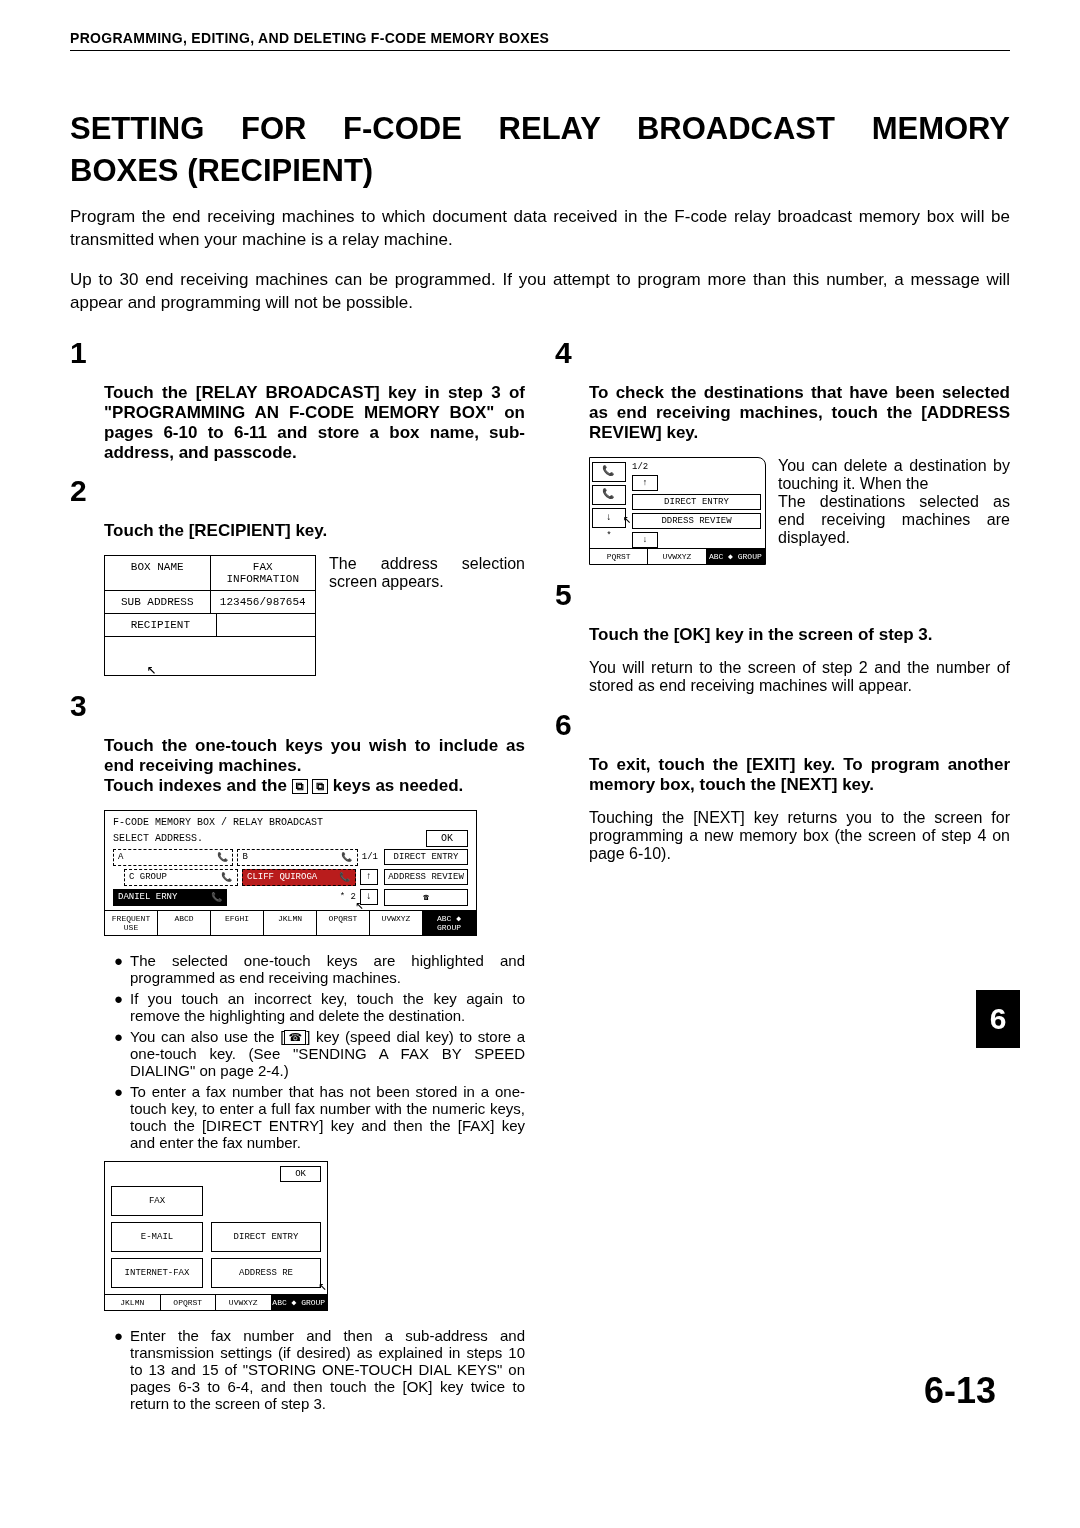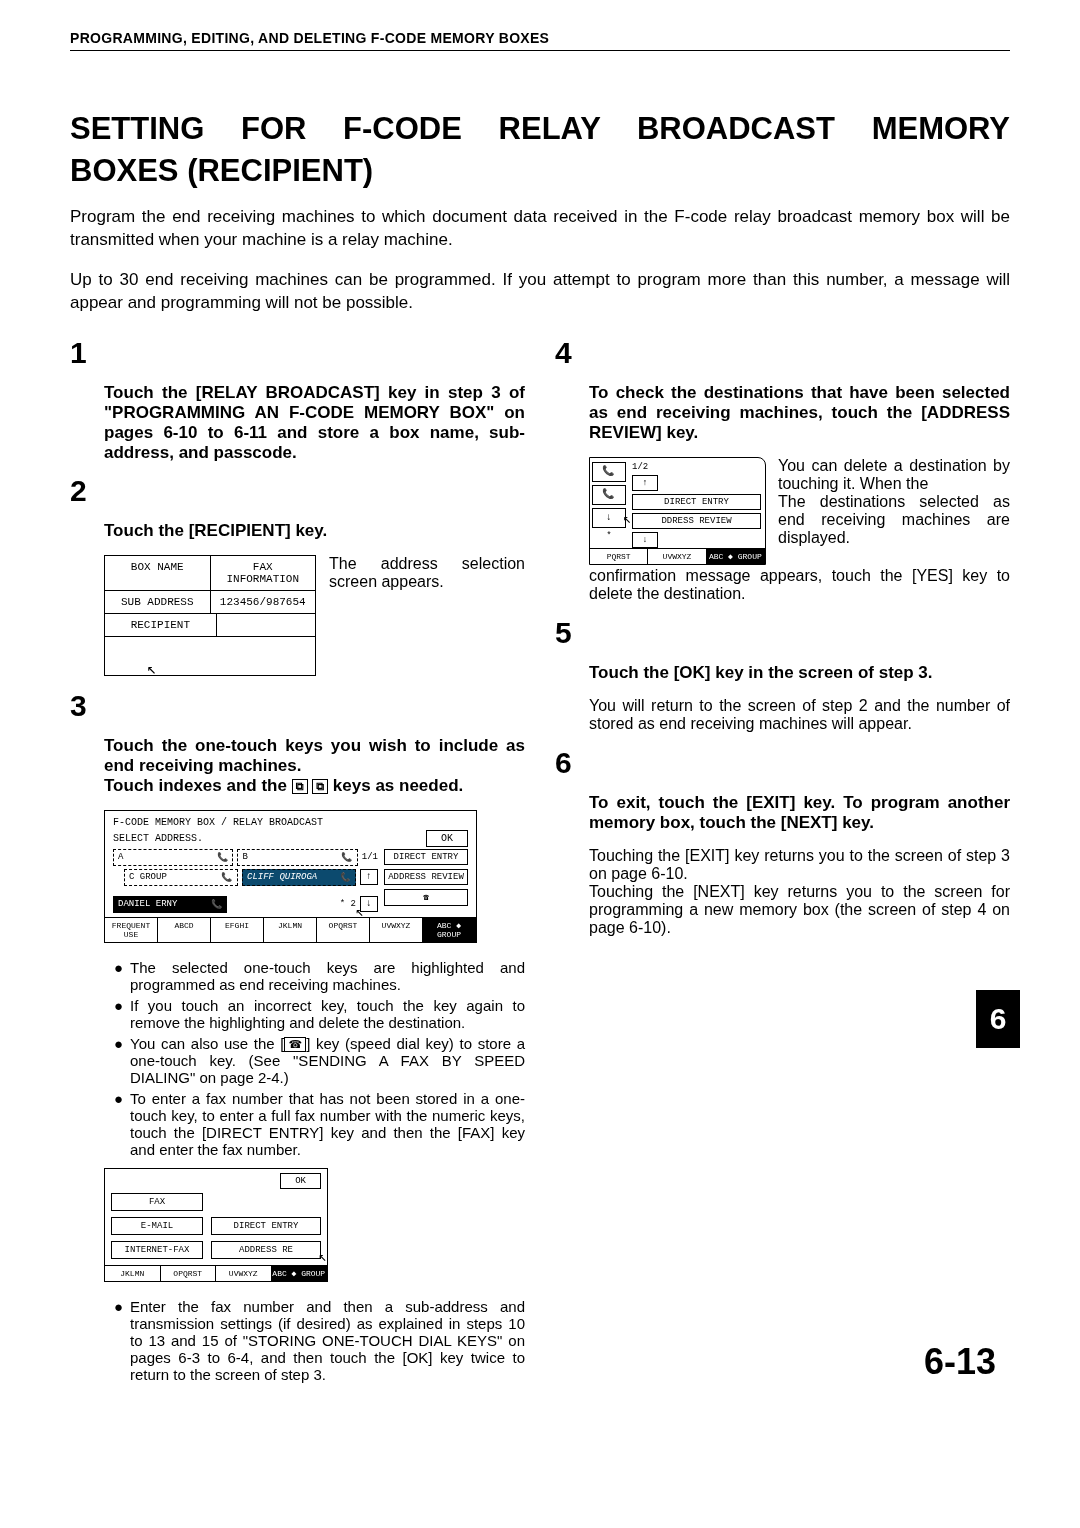--- a/index.html
+++ b/index.html
@@ -113,21 +113,21 @@
 .bullets { margin-left:44px; font-size:15px; }
 .bullets .b { display:flex; margin-bottom:4px; text-align:justify;}
 .bullets .dot { flex:0 0 16px;}
 .bullets .txt { flex:1;}
 
 .ui3b { width:210px; padding:4px 6px;}
 .ui3b .okrow { text-align:right; margin-bottom:4px;}
 .ui3b-row { display:flex; gap:8px; margin-bottom:6px;}
 .ui3b-row .l { width:92px;}
 .ui3b-row .r { flex:1;}
-.ui3b-btn { border:1px solid #000; padding:3px 4px; text-align:center; font-size:9px;}
+.ui3b-btn { border:1px solid #000; padding:9px 4px; text-align:center; font-size:9px;}
 .ui3b-tabs { display:flex; margin:4px -6px -4px -6px; border-top:1px solid #000;}
 
 .ui4 { width:175px;}
 .ui4-inner { display:flex;}
 .ui4-left { width:34px; padding:4px 2px;}
 .ui4-right { flex:1; padding:4px 4px 0 4px;}
 .ui4-ic { border:1px solid #000; height:18px; margin-bottom:3px; font-size:10px; text-align:center; line-height:18px;}
 .ui4-tabs { display:flex; border-top:1px solid #000;}
 
 .stepbody-row-right { display:flex; gap:12px; }
@@ -210,26 +210,26 @@
                 <div class="ui3-btn-half" style="flex:1;">
                     <span>A</span>
                     <span>📞</span>
                   </div>
                 <div class="ui3-btn-half" style="flex:1;">
                     <span>B</span>
                     <span>📞</span>
                   </div>
                 <span style="font-size:9px;align-self:center;">1/1</span>
               </div>
-              <div style="display:flex;gap:4px;margin-bottom:10px;padding-left:11px;">
+              <div style="display:flex;gap:4px;margin-bottom:3px;padding-left:11px;">
                 <div class="ui3-btn-half" style="flex:1;">
                     <span>C GROUP</span>
                     <span>📞</span>
                   </div>
-                <div class="ui3-btn-half" style="flex:1;background:#0c4a6e;color:#fff;font-style:italic;">
+                <div class="ui3-btn-half" style="flex:1;background:#b91c1c;color:#fff;">
                     <span>CLIFF QUIROGA</span>
                     <span>📞</span>
                   </div>
                 <span class="smallarrow">↑</span>
               </div>
               <div style="display:flex;gap:4px;">
                 <div class="ui3-btn-half" style="flex:1;background:#000;color:#fff;max-width:48%;">
                     <span>DANIEL ERNY</span>
                     <span>📞</span>
                   </div>
@@ -350,35 +350,33 @@
               <div class="ui3-tab">PQRST</div>
               <div class="ui3-tab">UVWXYZ</div>
               <div class="ui3-tab sel">ABC ◆ GROUP</div>
             </div>
           </div>
           <div style="flex:1;font-size:16px;text-align:justify;">
             <div>You can delete a destination by touching it. When the</div>
             <div>The destinations selected as end receiving machines are displayed.</div>
           </div>
         </div>
-        <div style="font-size:16px;text-align:justify;margin-top:2px;">confirmation message appears, touch the [YES] key to delete the destination.</div>
       </div>
 
       <div class="step">
         <div class="stepnum">5</div>
         <div class="steptext">Touch the [OK] key in the screen of step 3.</div>
       </div>
       <div class="stepbody" style="font-size:16px;">You will return to the screen of step 2 and the number of stored as end receiving machines will appear.</div>
 
       <div class="step">
         <div class="stepnum">6</div>
         <div class="steptext">To exit, touch the [EXIT] key. To program another memory box, touch the [NEXT] key.</div>
       </div>
       <div class="stepbody" style="font-size:16px;">
-        <div>Touching the [EXIT] key returns you to the screen of step 3 on page 6-10.</div>
         <div>Touching the [NEXT] key returns you to the screen for programming a new memory box (the screen of step 4 on page 6-10).</div>
       </div>
 
     </div>
   </div>
 
   <div class="side-tab">6</div>
   <div class="pagenum">6-13</div>
 </div>
 

